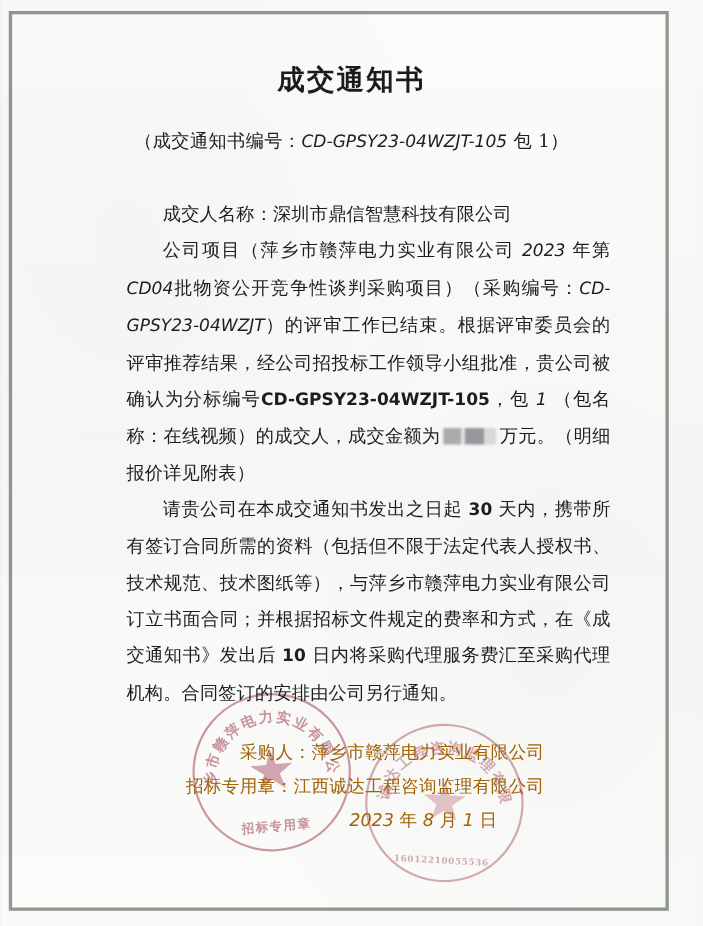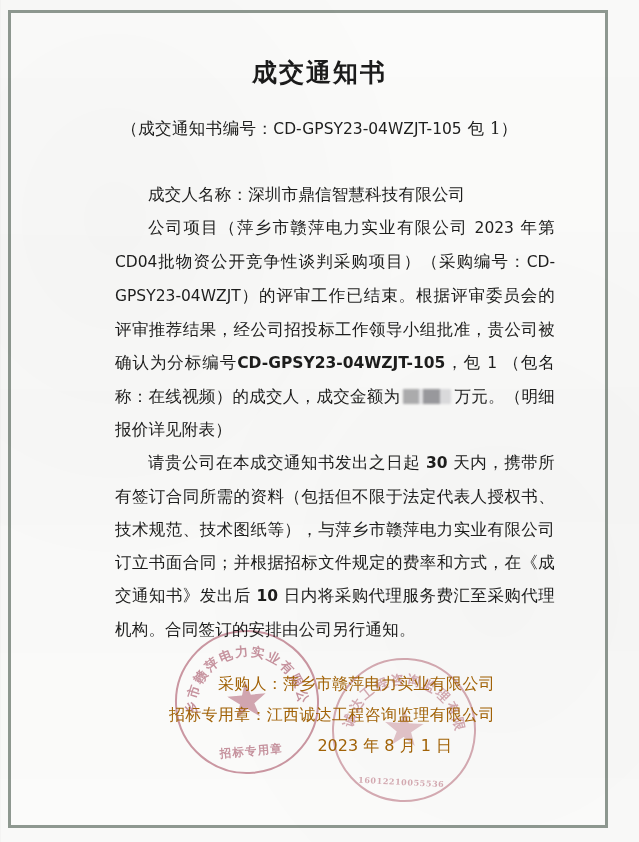--- a/index.html
+++ b/index.html
@@ -68,20 +68,21 @@
     text-align:justify;
     text-justify:inter-ideograph;
     letter-spacing:0.2px;
   }
   .para.indent{ text-indent:33px; }
   .para + .para{ margin-top:0; }
   .lat{
     font-family:"DejaVu Sans","Liberation Sans",sans-serif;
     font-size:15.5px;
     letter-spacing:0;
+    font-style:italic;
   }
   .lat-b{
     font-family:"DejaVu Sans","Liberation Sans",sans-serif;
     font-size:15.5px;
     font-weight:600;
     letter-spacing:0;
   }
   
   .redaction{
     display:inline-block;

